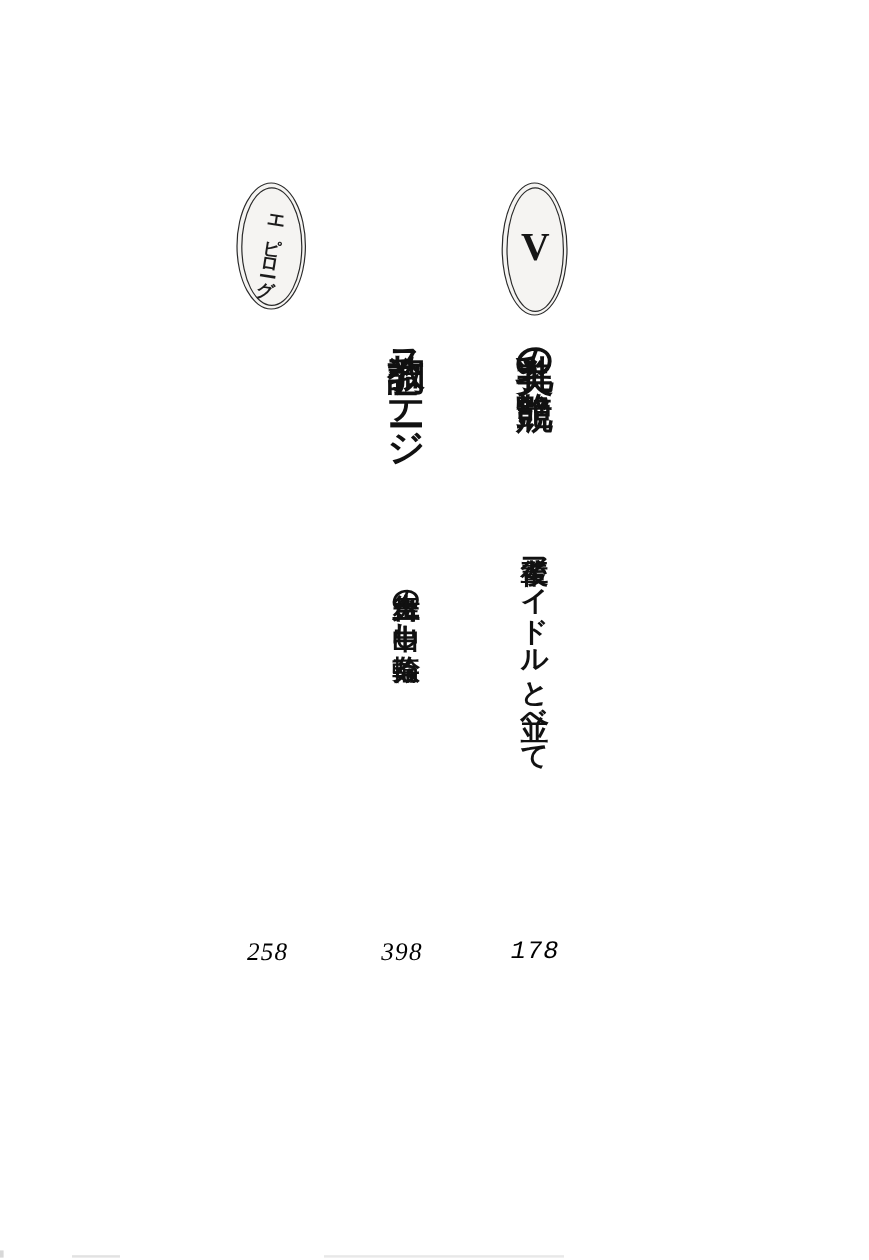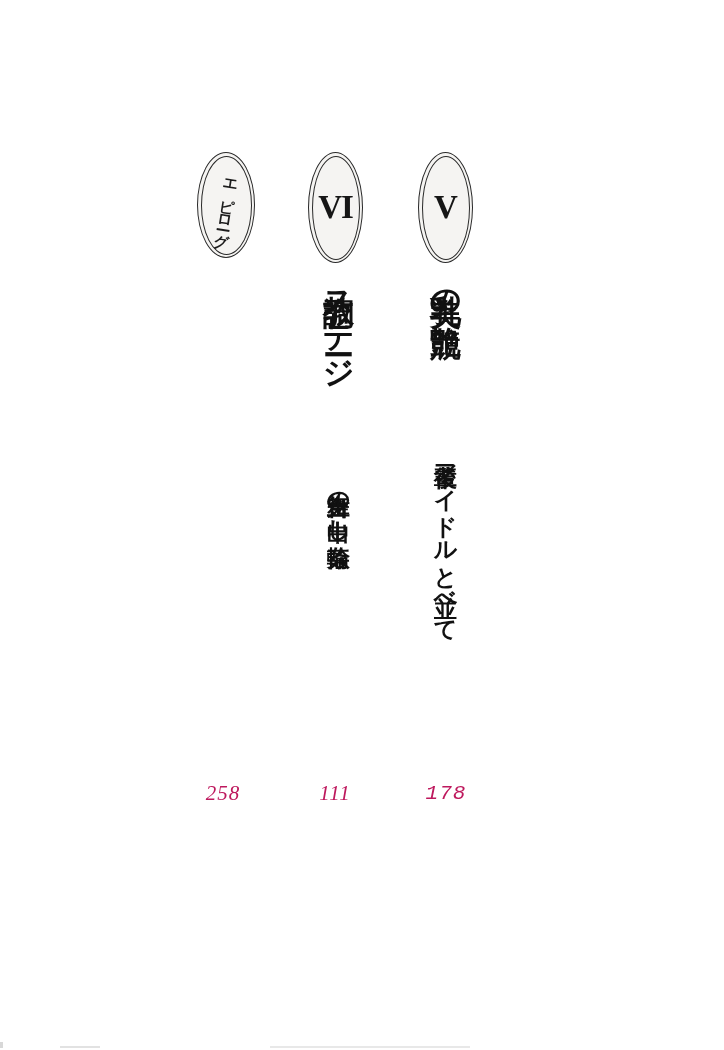--- a/index.html
+++ b/index.html
@@ -95,21 +95,21 @@
 
   
   .page-number {
     position: absolute;
     top: 783px;
     transform: translateX(-50%);
     font-family: "Liberation Serif", serif;
     font-style: italic;
     font-size: 21px;
     line-height: 1;
-    color: #be185d;
+    color: #000000;
     letter-spacing: 1px;
   }
   .pn-258 { left: 223px; }
   .pn-228 { left: 335px; }
   .pn-178 { left: 446px; font-family: Liberation Mono, monospace; }
 
   
   .scan-mark {
     position: absolute;
     height: 2px;
@@ -126,27 +126,23 @@
 <div class="page">
 
   <div class="oval oval-v">
     <span class="inner-ring"></span>
     <span class="badge-numeral">V</span>
   </div>
   <div class="v-title title-v">美乳の競艶</div>
   <div class="v-subtitle subtitle-v">後輩アイドルと並べて</div>
   <div class="page-number pn-178">178</div>
 
-  <div class="oval oval-vi">
-    <span class="inner-ring"></span>
-    <span class="badge-numeral">VI</span>
-  </div>
   <div class="v-title title-vi">調教ステージ</div>
   <div class="v-subtitle subtitle-vi">舞台上の中出し輪姦</div>
-  <div class="page-number pn-228">111</div>
+  <div class="page-number pn-228">398</div>
 
   <div class="oval oval-epilogue">
     <span class="inner-ring"></span>
     <span class="badge-epilogue-text">エピローグ</span>
   </div>
   <div class="page-number pn-258">258</div>
 
   <div class="scan-mark sm-1"></div>
   <div class="scan-mark sm-2"></div>
   <div class="scan-mark sm-5"></div>

